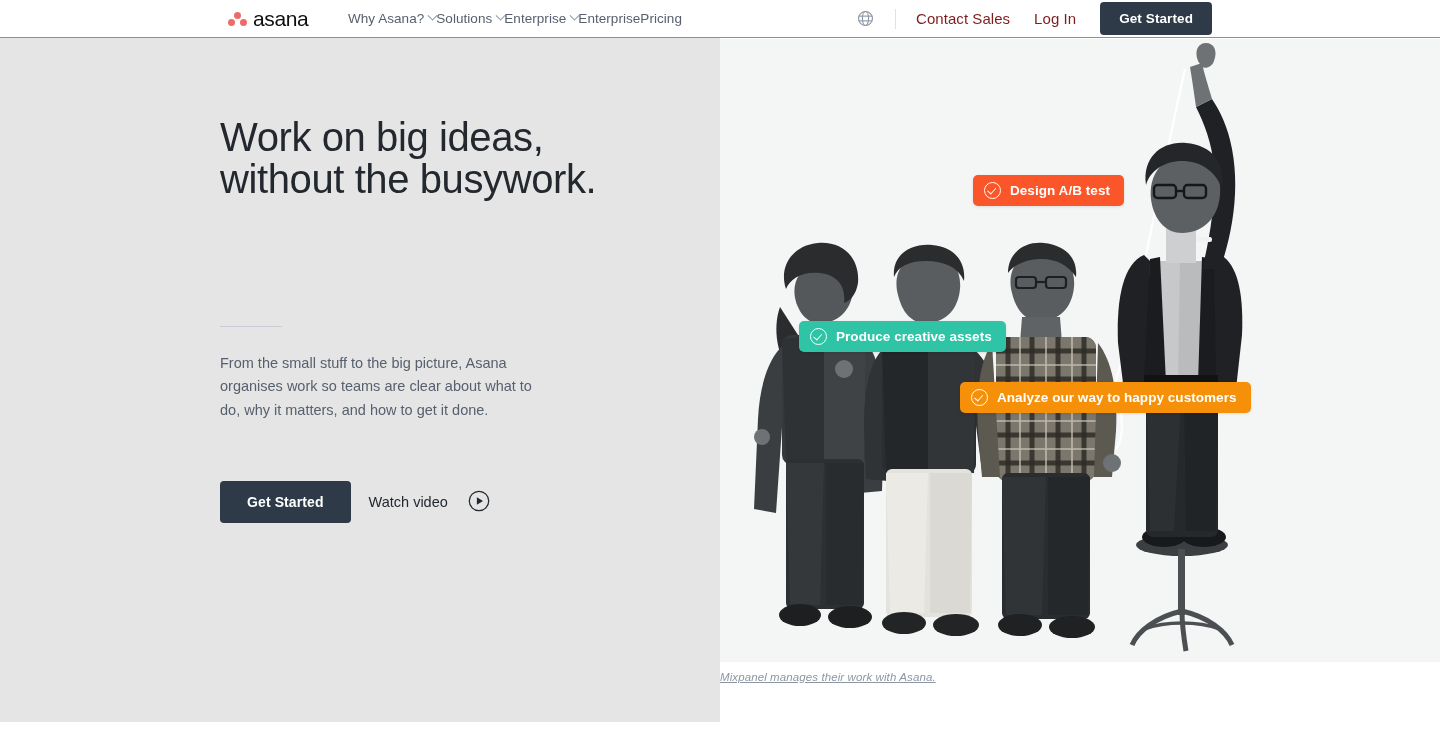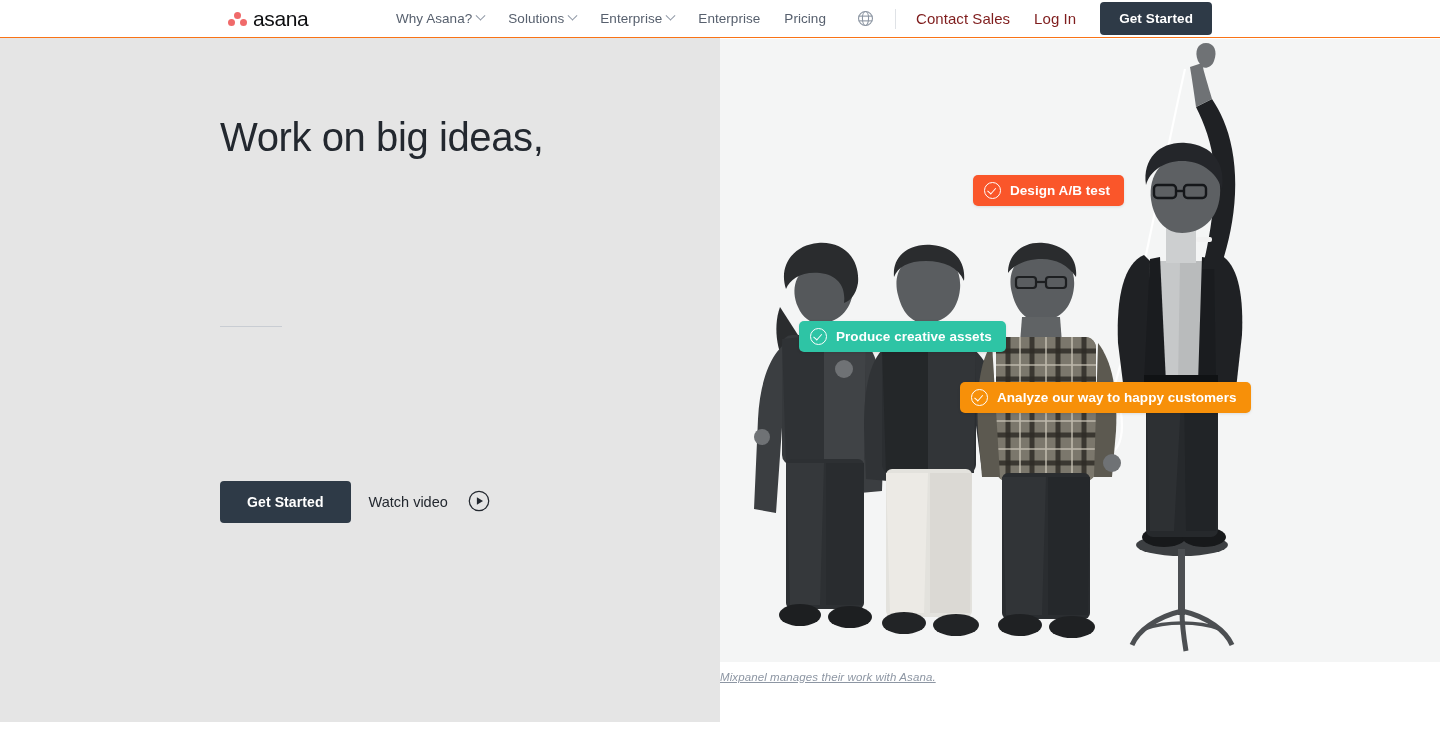--- a/index.html
+++ b/index.html
@@ -50,22 +50,20 @@
     letter-spacing: -0.4px;
     color: #0d0e10;
     line-height: 1;
   }
 
   .nav-main {
     position: absolute;
     left: 348px;
     display: flex;
     align-items: flex-start;
-    gap: 24px;
-    margin-left: 48px;
   }
   .nav-item {
     display: inline-flex;
     align-items: center;
     gap: 5px;
     font-size: 13.5px;
     color: #57606e;
     cursor: pointer;
     white-space: nowrap;
     letter-spacing: 0.05px;
@@ -277,24 +275,26 @@
     <span class="nav-link">Contact Sales</span>
     <span class="nav-link">Log In</span>
     <button class="btn-dark">Get Started</button>
   </div>
 </div>
 
 <div class="hero-left">
 
   <h1 class="headline">
     <span>Work on big ideas,</span><br>
+    <span>without the busywork.</span>
   </h1>
 
   <div class="rule"></div>
 
+  <p class="subcopy">From the small stuff to the big picture, Asana organises work so teams are clear about what to do, why it matters, and how to get it done.</p>
 
   <div class="cta-row">
     <button class="btn-hero">Get Started</button>
     <span class="watch">
       <span>Watch video</span>
       <span>
         <svg width="22" height="22" viewBox="0 0 24 24" fill="none" aria-hidden="true">
           <circle cx="12" cy="12" r="10.6" stroke="#23282f" stroke-width="1.35"></circle>
           <path d="M9.7 7.9 L16.4 12 L9.7 16.1 Z" fill="#23282f"></path>
         </svg>

